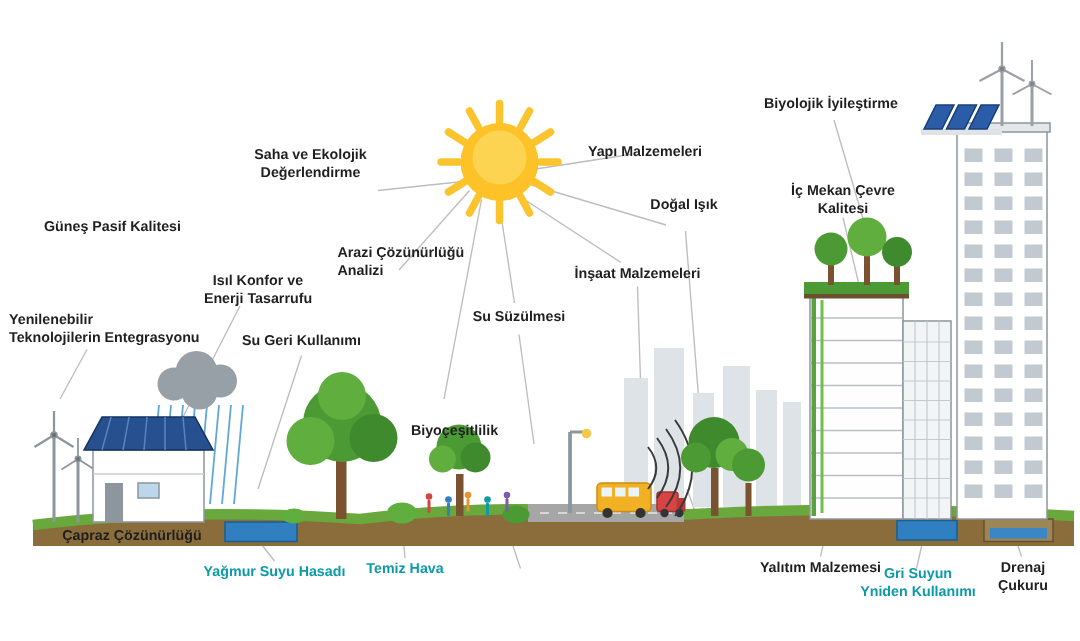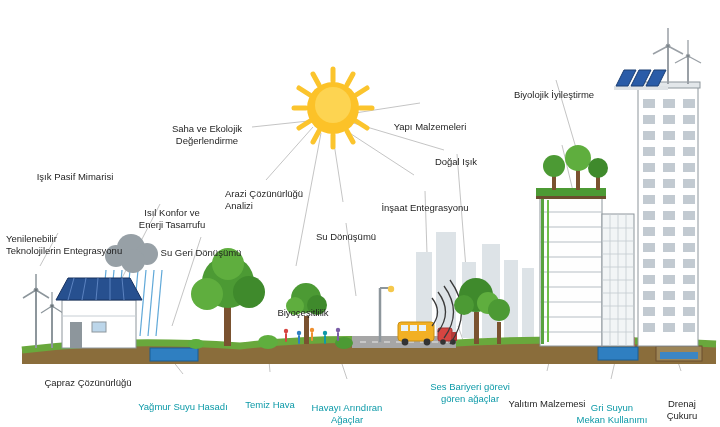--- a/index.html
+++ b/index.html
@@ -5,25 +5,24 @@
   *{margin:0;padding:0;box-sizing:border-box}
   html,body{background:#ffffff}
   body{font-family:"Liberation Sans",sans-serif}
   .stage{position:relative;width:720px;height:427px;background:#fff;overflow:hidden}
   .scene{position:absolute;left:0;top:0}
   .lbl{
     position:absolute;
     transform:translateX(-50%);
     text-align:center;
     white-space:pre-line;
-    font-weight:normal;
+    font-weight:bold;
     font-size:9.5px;
     line-height:1.3;
     color:#1f1f1f;
-    margin-top:25px;
   }
   .lbl.la{transform:none;text-align:left}
   .lbl.teal{color:#0d9aa8}
 </style>
 </head>
 <body>
 
 <div class="stage">
 
   <svg class="scene" width="720" height="427" viewBox="0 0 720 427">
@@ -279,41 +278,39 @@
     <g stroke="#9aa0a6">
       <line x1="668" y1="46" x2="668" y2="84" stroke-width="2"></line>
       <path d="M668,46 L668,28 M668,46 L683,54 M668,46 L653,54" stroke-width="1.5" fill="none"></path>
       <circle cx="668" cy="46" r="2" fill="#7c858b"></circle>
       <line x1="688" y1="56" x2="688" y2="84" stroke-width="2"></line>
       <path d="M688,56 L688,40 M688,56 L701,63 M688,56 L675,63" stroke-width="1.3" fill="none"></path>
       <circle cx="688" cy="56" r="1.8" fill="#7c858b"></circle>
     </g>
   </svg>
 
-  <div class="lbl" style="left:75px;top:146px">Işık Pasif Mimarisi</div>
+  <div class="lbl" style="left:75px;top:146px">Güneş Pasif Kalitesi</div>
   <div class="lbl la" style="left:6px;top:208px">Yenilenebilir
 Teknolojilerin Entegrasyonu</div>
   <div class="lbl" style="left:172px;top:182px">Isıl Konfor ve
 Enerji Tasarrufu</div>
-  <div class="lbl" style="left:201px;top:222px">Su Geri Dönüşümü</div>
+  <div class="lbl" style="left:201px;top:222px">Su Geri Kullanımı</div>
   <div class="lbl" style="left:207px;top:98px">Saha ve Ekolojik
 Değerlendirme</div>
   <div class="lbl la" style="left:225px;top:163px">Arazi Çözünürlüğü
 Analizi</div>
-  <div class="lbl" style="left:346px;top:206px">Su Dönüşümü</div>
+  <div class="lbl" style="left:346px;top:206px">Su Süzülmesi</div>
   <div class="lbl" style="left:303px;top:282px">Biyoçeşitlilik</div>
   <div class="lbl" style="left:430px;top:96px">Yapı Malzemeleri</div>
   <div class="lbl" style="left:456px;top:131px">Doğal Işık</div>
-  <div class="lbl" style="left:425px;top:177px">İnşaat Entegrasyonu</div>
+  <div class="lbl" style="left:425px;top:177px">İnşaat Malzemeleri</div>
   <div class="lbl" style="left:554px;top:64px">Biyolojik İyileştirme</div>
+  <div class="lbl" style="left:562px;top:122px">İç Mekan Çevre
+Kalitesi</div>
 
   <div class="lbl" style="left:88px;top:352px">Çapraz Çözünürlüğü</div>
   <div class="lbl teal" style="left:183px;top:376px">Yağmur Suyu Hasadı</div>
   <div class="lbl teal" style="left:270px;top:374px">Temiz Hava</div>
-  <div class="lbl teal" style="left:347px;top:377px">Havayı Arındıran
-Ağaçlar</div>
-  <div class="lbl teal" style="left:470px;top:356px">Ses Bariyeri görevi
-gören ağaçlar</div>
   <div class="lbl" style="left:547px;top:373px">Yalıtım Malzemesi</div>
   <div class="lbl teal" style="left:612px;top:377px">Gri Suyun
-Mekan Kullanımı</div>
+Yniden Kullanımı</div>
   <div class="lbl" style="left:682px;top:373px">Drenaj Çukuru</div>
 </div>
 
 </body></html>

